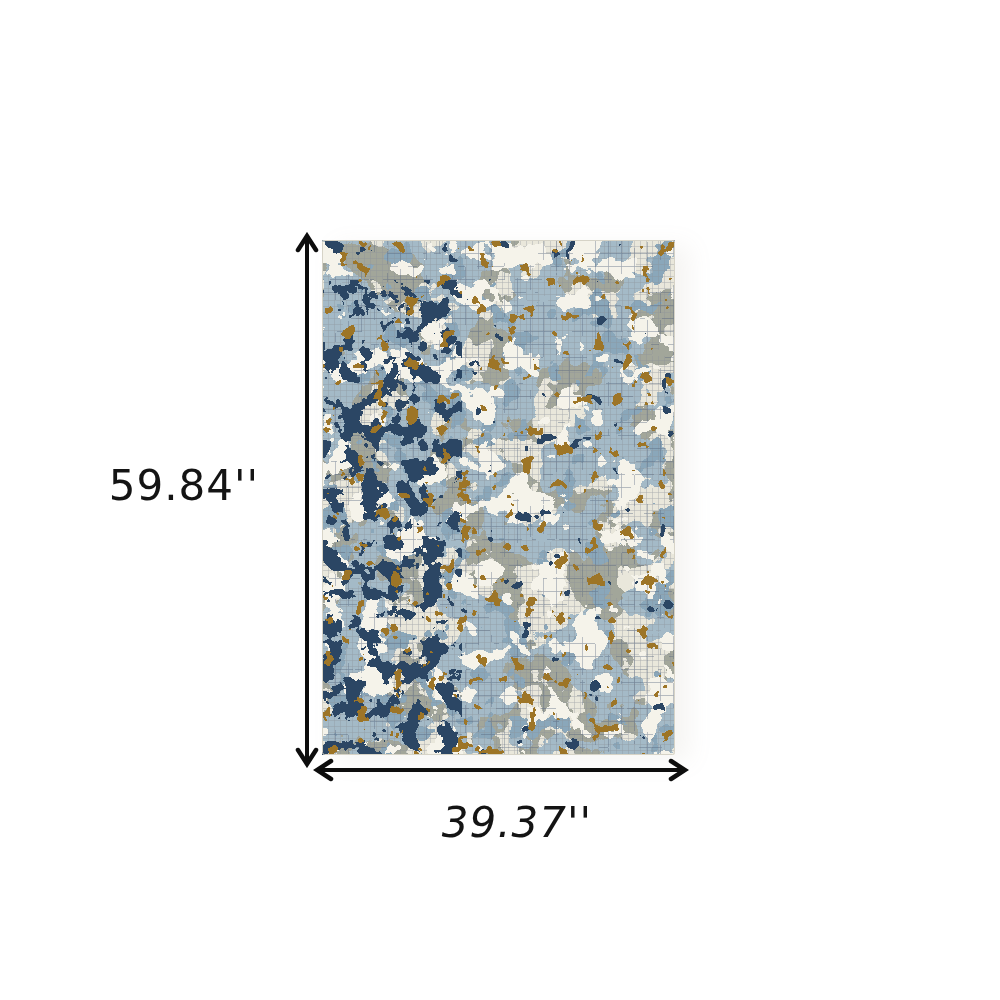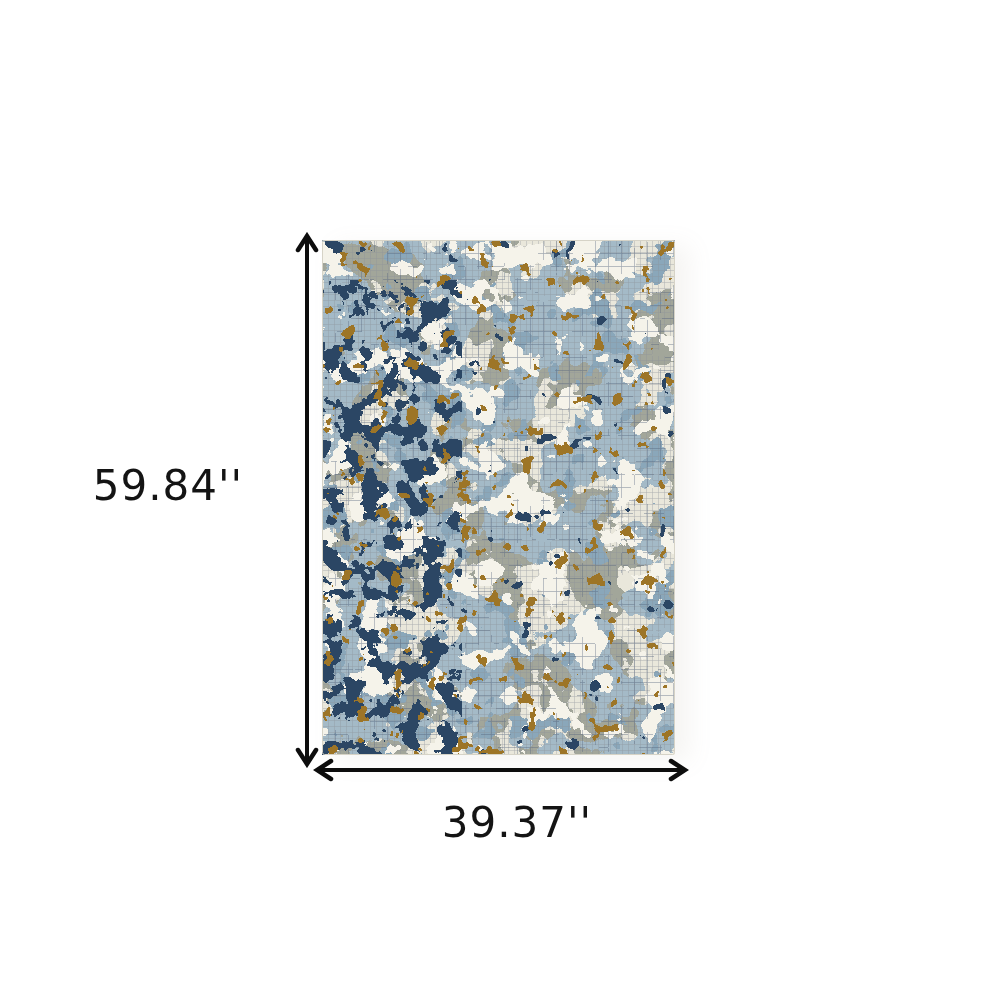--- a/index.html
+++ b/index.html
@@ -42,28 +42,29 @@
   .dim-label {
     position: absolute;
     font-size: 42px;
     line-height: 1.1;
     color: #141414;
     text-align: center;
     letter-spacing: 1px;
     white-space: nowrap;
   }
   .height-label {
-    left: 58px;
+    left: 74px;
     top: 463px;
     width: 220px;
   }
   .width-label {
     left: 407px;
     top: 800px;
     width: 220px;
+    font-style: italic;
   }
 </style>
 </head>
 <body>
 
 <div class="canvas">
 
   <div class="rug-wrap">
     <svg width="353" height="515" viewBox="0 0 353 515">
       <defs>

